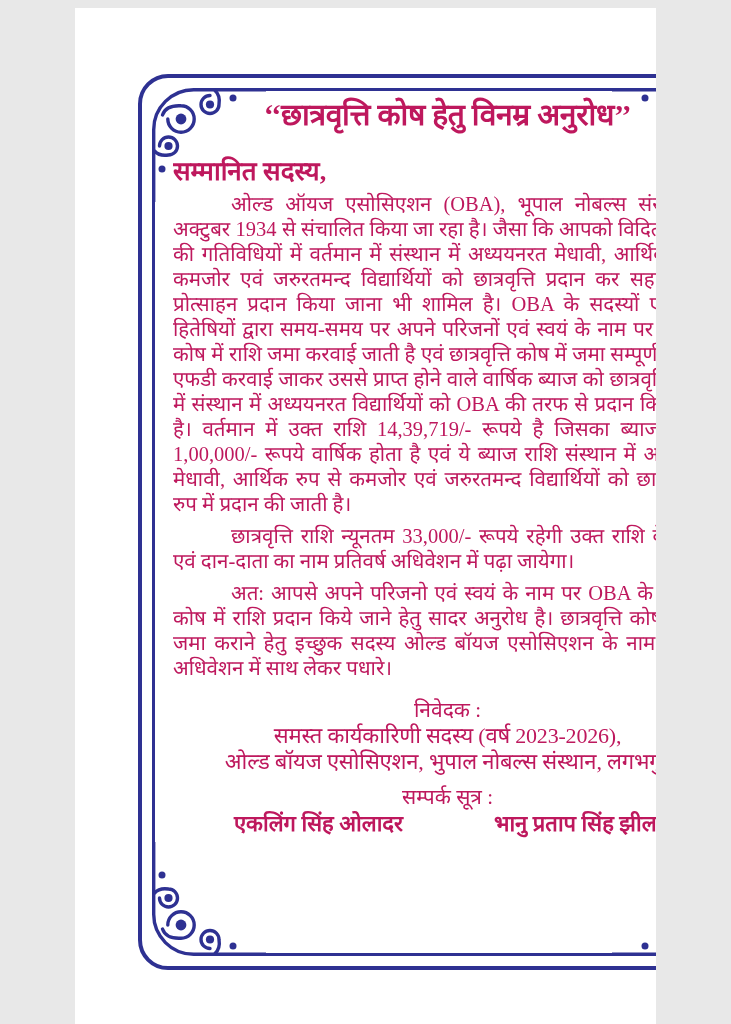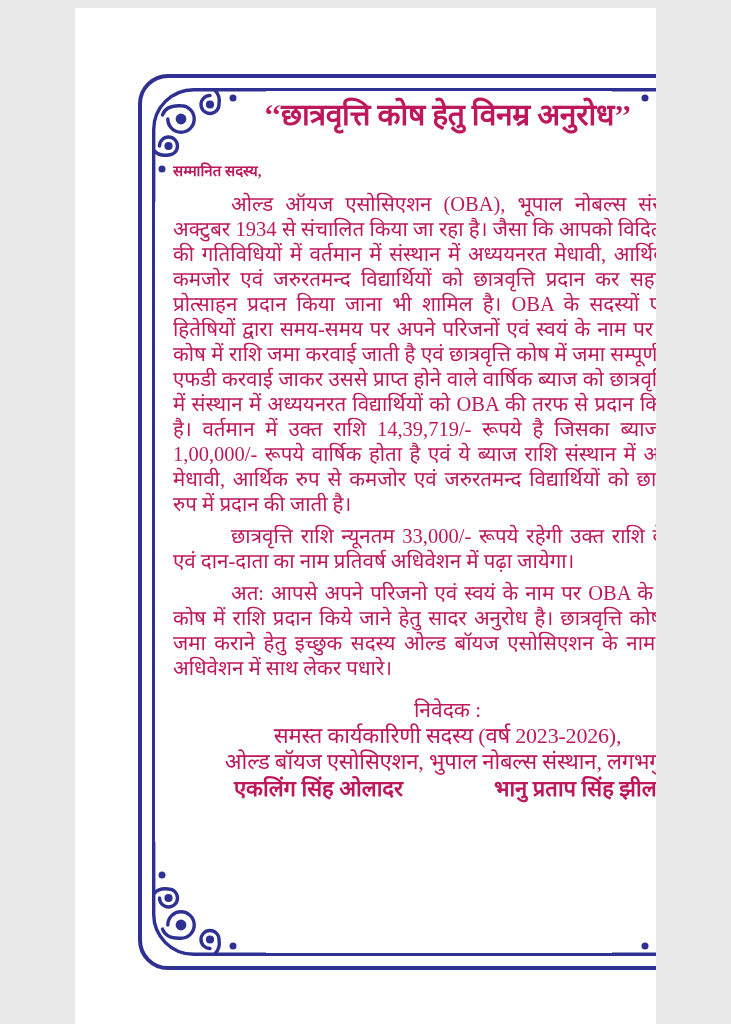--- a/index.html
+++ b/index.html
@@ -33,21 +33,21 @@
     overflow:hidden;
   }
   .title{
     margin:0 0 22px 0;
     text-align:center;
     font-size:30px;line-height:42px;font-weight:700;
     letter-spacing:-0.3px;
   }
   .salutation{
     margin:0;
-    font-size:15px;line-height:27px;font-weight:600;
+    font-size:26px;line-height:27px;font-weight:600;
   }
   .para{
     margin:7px 0 0 0;
     font-size:20.5px;line-height:25px;font-weight:500;
     text-align:justify;
     text-indent:58px;
   }
   .footer{margin-top:16px;text-align:center;}
   .f-label{
     font-size:21px;line-height:26px;font-weight:400;
@@ -118,20 +118,21 @@
 
     <p class="para">ओल्ड ऑयज एसोसिएशन (OBA), भूपाल नोबल्स संस्थान 19 अक्टुबर 1934 से संचालित किया जा रहा है। जैसा कि आपको विदित हैOBA की गतिविधियों में वर्तमान में संस्थान में अध्ययनरत मेधावी, आर्थिक रुप से कमजोर एवं जरुरतमन्द विद्यार्थियों को छात्रवृत्ति प्रदान कर सहायता एवं प्रोत्साहन प्रदान किया जाना भी शामिल है।  OBA के सदस्यों एवं संस्था हितेषियों द्वारा समय-समय पर अपने परिजनों एवं स्वयं के नाम पर छात्रवृत्ति कोष में राशि जमा करवाई जाती है एवं छात्रवृत्ति कोष में जमा सम्पूर्ण राशि की एफडी करवाई जाकर उससे प्राप्त होने वाले वार्षिक ब्याज को छात्रवृत्ति के रुप में संस्थान में अध्ययनरत विद्यार्थियों को OBA की तरफ से प्रदान किया जाता है।  वर्तमान में उक्त राशि 14,39,719/- रूपये है जिसका ब्याज लगभग 1,00,000/- रूपये वार्षिक होता है एवं ये ब्याज राशि संस्थान में अध्ययनरत मेधावी, आर्थिक रुप से कमजोर एवं जरुरतमन्द विद्यार्थियों को छात्रवृत्ति के रुप में प्रदान की जाती है।</p>
     <p class="para">छात्रवृत्ति राशि न्यूनतम 33,000/- रूपये रहेगी उक्त राशि के निमित एवं दान-दाता का नाम प्रतिवर्ष अधिवेशन में पढ़ा जायेगा।</p>
     <p class="para">अत: आपसे अपने परिजनो एवं स्वयं के नाम पर OBA के छात्रवृत्ति कोष में राशि प्रदान किये जाने हेतु सादर अनुरोध है।  छात्रवृत्ति कोष में राशि जमा कराने हेतु इच्छुक सदस्य ओल्ड बॉयज एसोसिएशन के नाम का चैक अधिवेशन में साथ लेकर पधारे।</p>
 
     <div class="footer">
       <div class="f-label">निवेदक :</div>
       <div class="f-line">समस्त कार्यकारिणी सदस्य (वर्ष 2023-2026),</div>
       <div class="f-line">ओल्ड बॉयज एसोसिएशन, भुपाल नोबल्स संस्थान, लगभगुर</div>
 
+      <div class="f-label f-contact-label">सम्पर्क सूत्र :</div>
 
       <div class="contacts">
         <div class="contact-col col-1">
           <div class="contact-name">एकलिंग सिंह ओलादर</div>
 
         </div>
         <div class="contact-col col-2">
           <div class="contact-name">भानु प्रताप सिंह झीलवाड़ा</div>
 
         </div>

